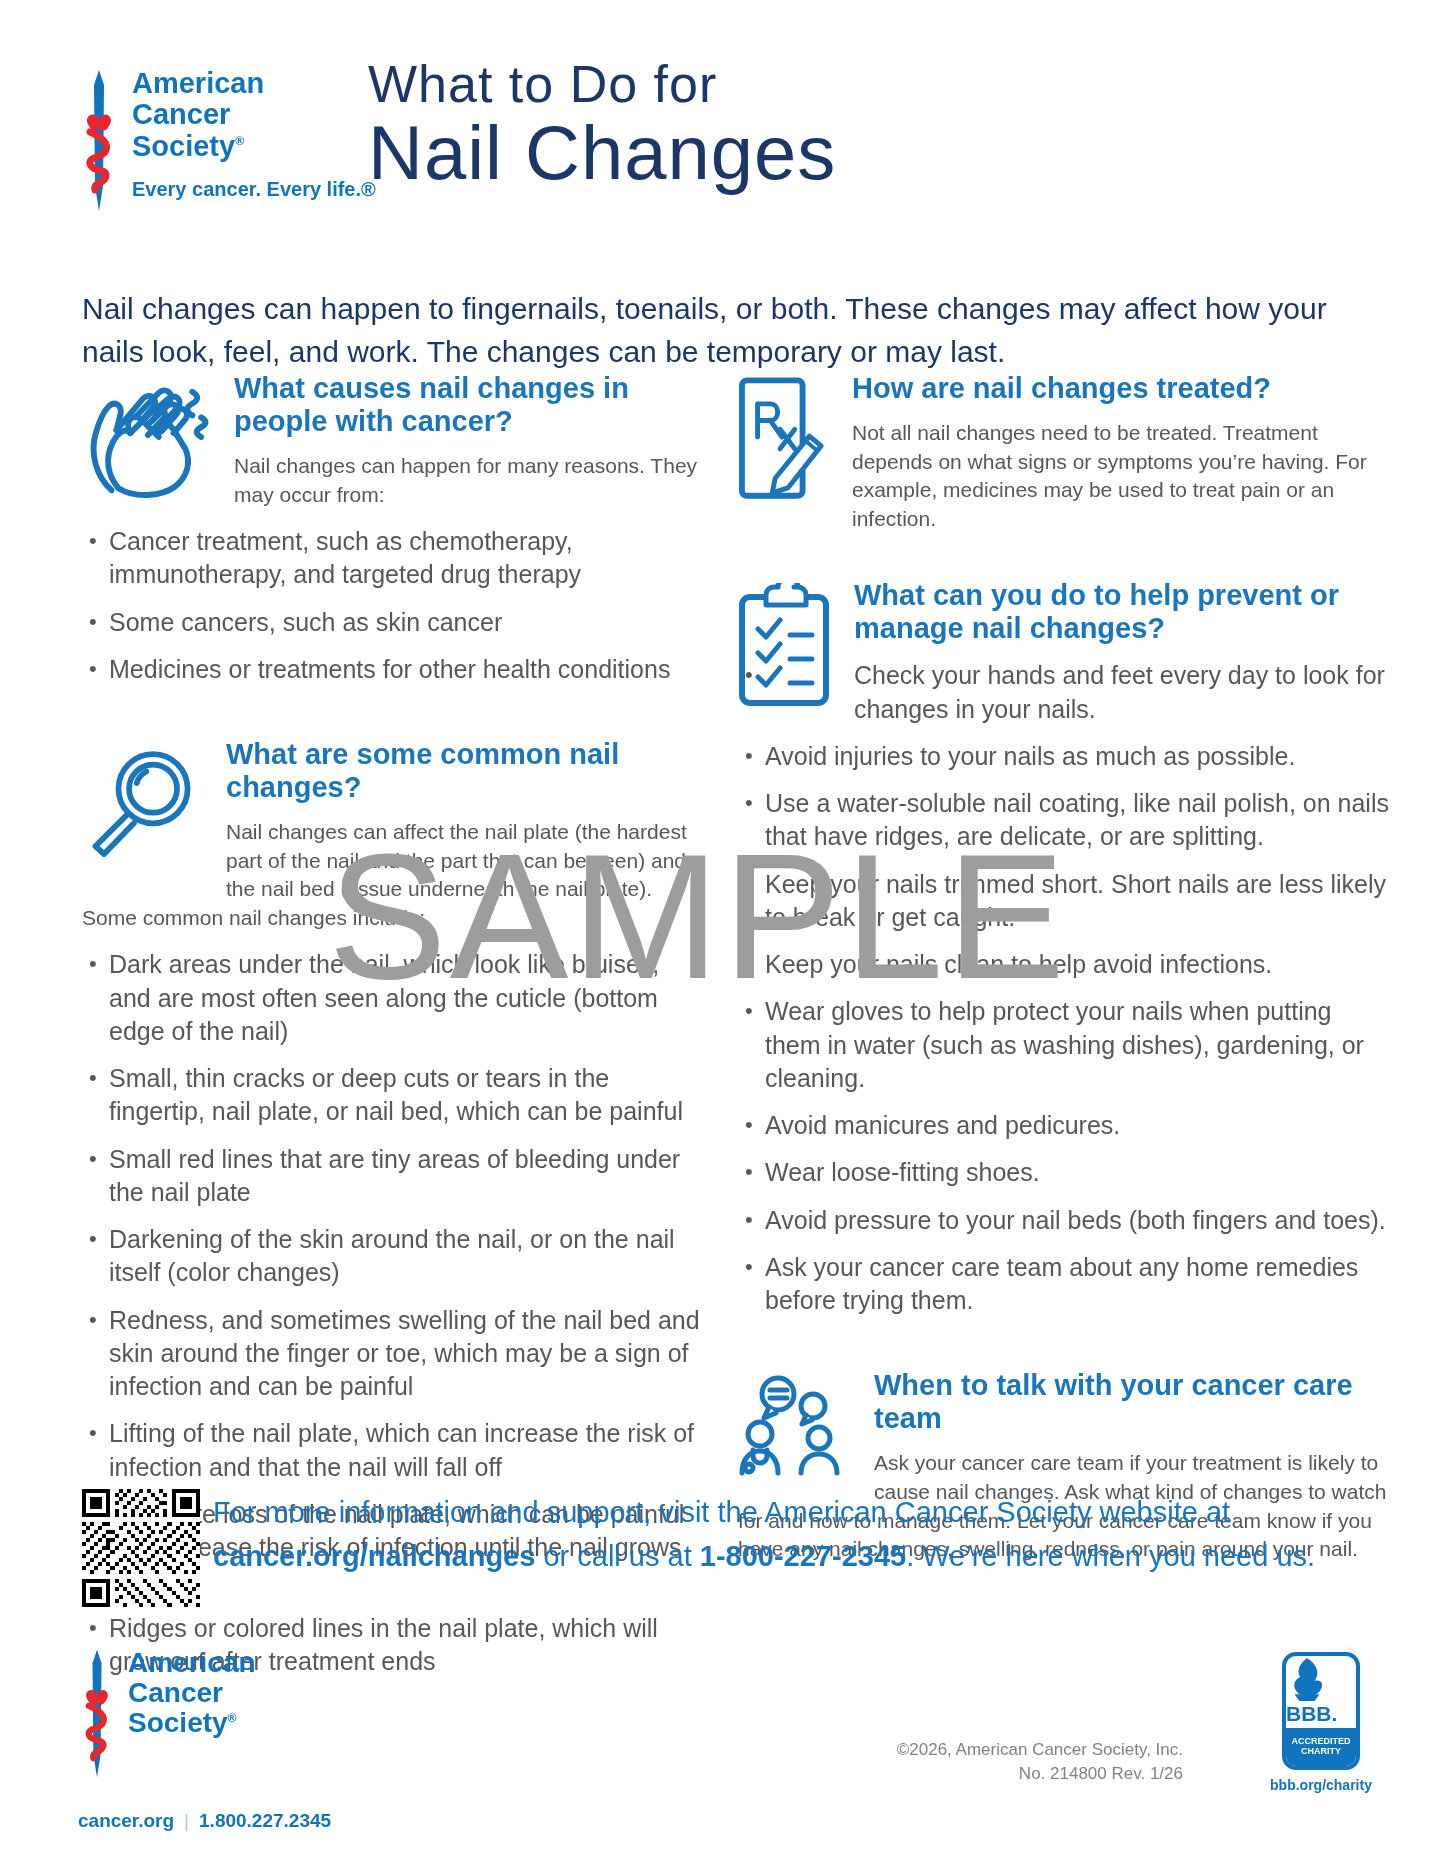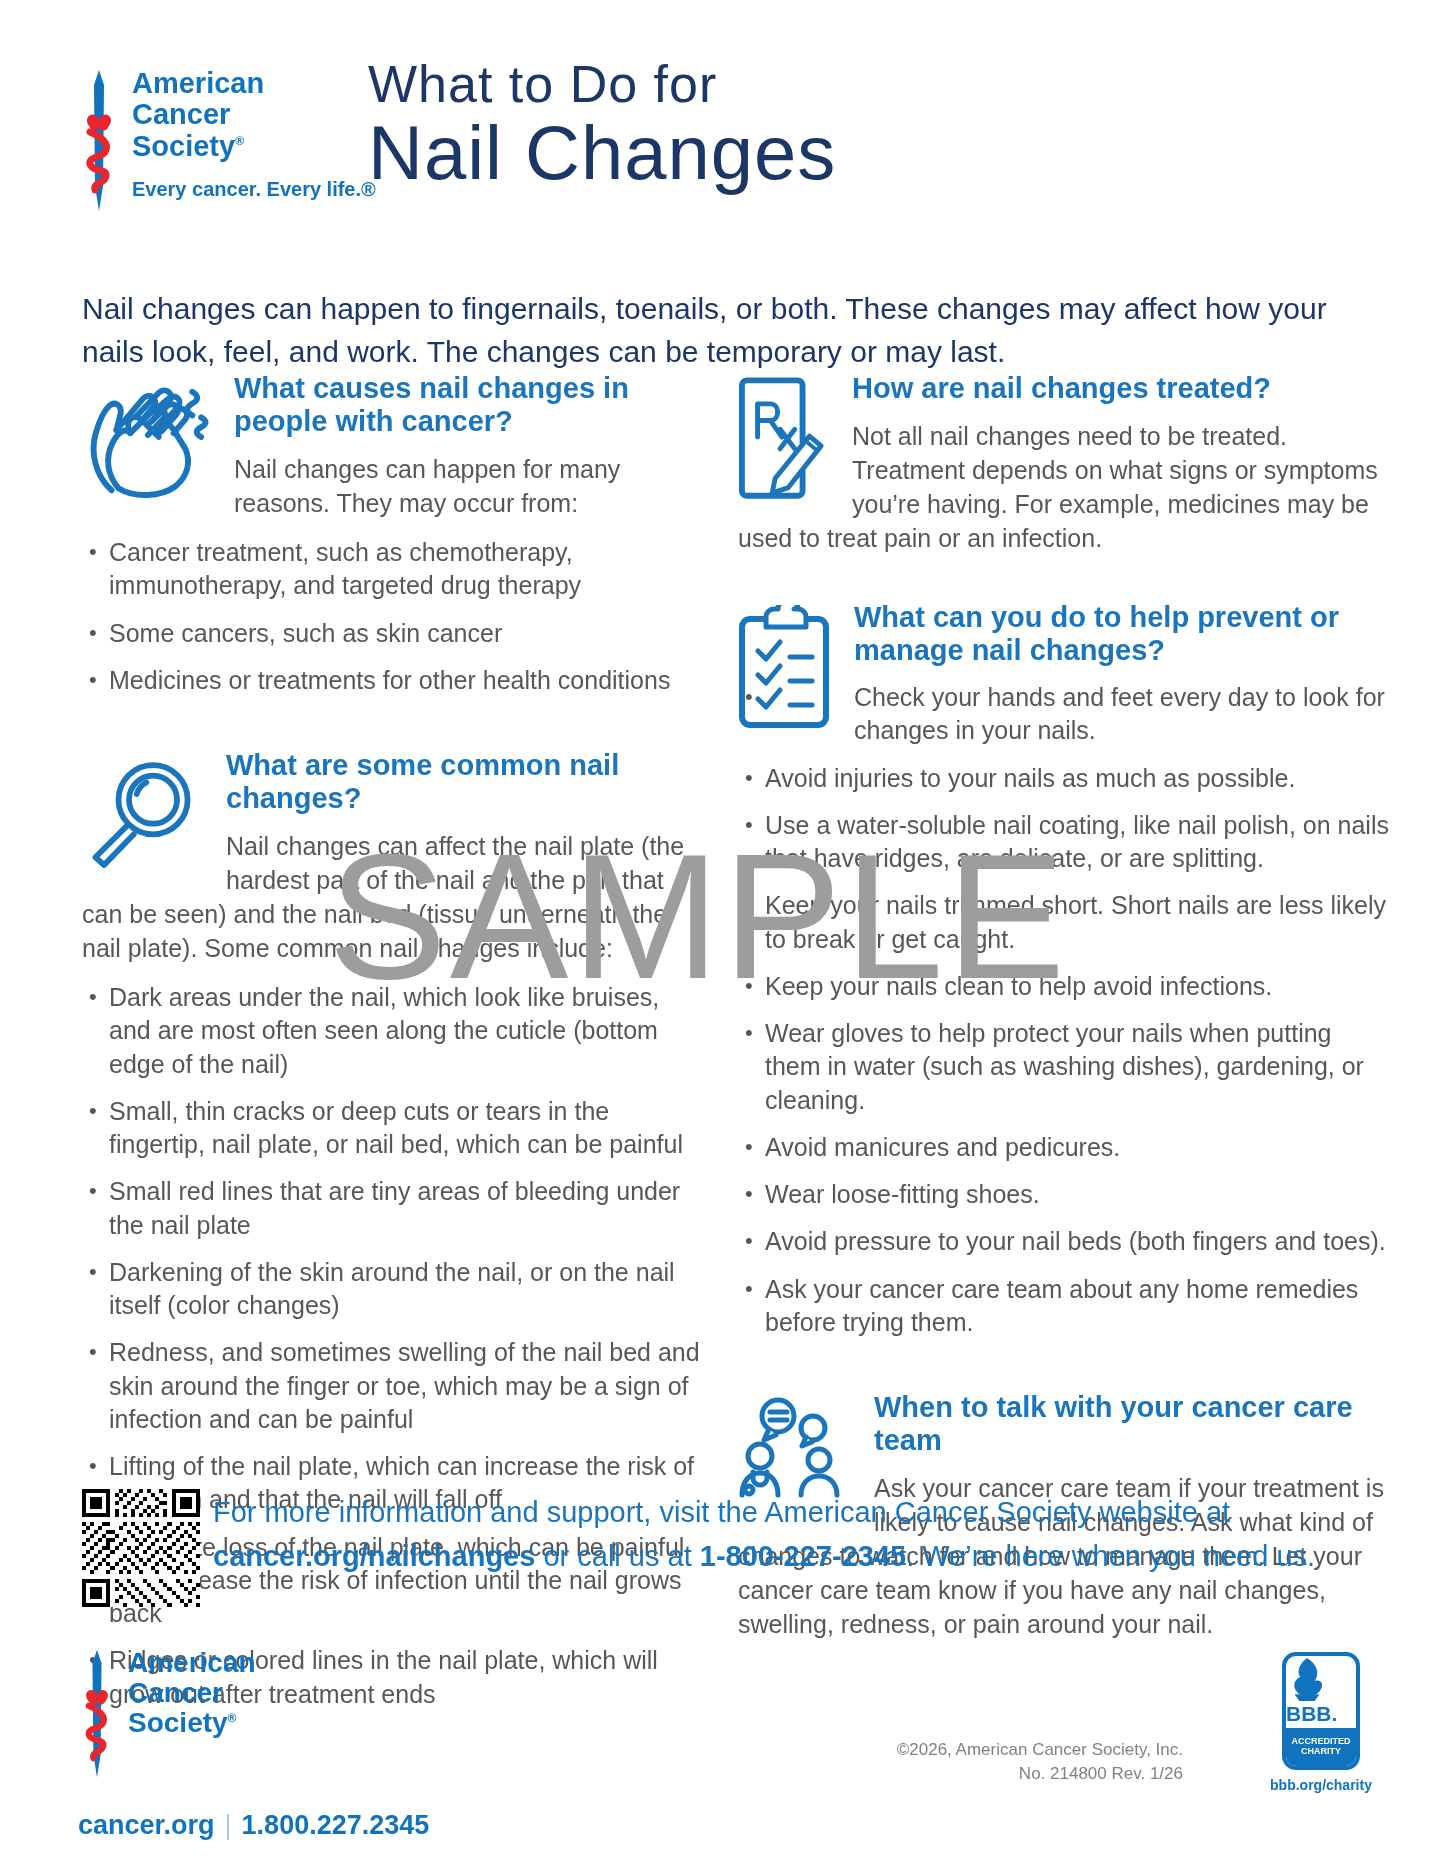--- a/index.html
+++ b/index.html
@@ -20,39 +20,39 @@
   .intro{position:absolute;left:82px;top:258px;width:1295px;
     font-size:30px;line-height:1.42;color:#1c3668}
   
   .col{position:absolute;top:372px}
   .col-left{left:82px;width:624px}
   .col-right{left:738px;width:652px}
   .sec{margin-bottom:38px}
   .sec::after{content:"";display:block;clear:both}
   .sec-icon{float:left;margin:4px 24px 10px 0}
   .sec-h{font-size:29px;line-height:1.14;margin:0 0 14px;font-weight:bold;color:#1a75bc}
-  .sec-p{font-size:25px;line-height:1.36;margin:0 0 8px;color:#56575b}
+  .sec-p{font-size:21px;line-height:1.36;margin:0 0 8px;color:#56575b}
   ul.blts{list-style:none;margin:16px 0 0 0;padding:0}
   ul.blts li{position:relative;padding-left:27px;margin-bottom:14px;
     font-size:25px;line-height:1.33;color:#56575b}
   ul.blts li::before{content:"\2022";position:absolute;left:7px;top:1px;font-size:22px;color:#56575b}
   ul.blts.inflow{margin-top:4px}
   
   .watermark{position:absolute;left:328px;top:828px;z-index:6;
     font-size:178px;line-height:1;color:#9d9d9d;letter-spacing:3px;font-weight:normal;
     pointer-events:none}
   
   .banner{position:absolute;left:82px;top:1488px;width:1308px;display:flex;gap:13px;align-items:center}
   .qr{width:118px;height:118px;flex:0 0 auto}
   .banner-text{font-size:29px;line-height:1.52;color:#1a75bc;margin-top:2px}
   .banner-text b{font-weight:bold}
   
   .footer-left{position:absolute;left:78px;top:1648px}
   .footer-logo .acs-name{font-size:28px}
-  .site-line{margin-top:30px;font-weight:bold;color:#1173bd;font-size:27px}
+  .site-line{margin-top:30px;font-weight:bold;color:#1173bd;font-size:19px}
   .site-line .sep{color:#a9c9e8;font-weight:normal;padding:0 10px}
   .copyright{position:absolute;right:262px;top:1738px;text-align:right;
     color:#7f8285;font-size:17px;line-height:1.4}
   .bbb{position:absolute;left:1266px;top:1652px;width:110px;text-align:center}
   .bbb-badge{width:78px;height:118px;margin:0 auto;background:#fff;border:4px solid #1173bd;
     border-radius:14px;box-sizing:border-box;display:flex;flex-direction:column;align-items:flex-start;overflow:hidden}
   .bbb-word{color:#1173bd;font-weight:bold;font-size:21px;line-height:1;margin-top:1px}
   .bbb-band{background:#1173bd;color:#fff;font-weight:bold;font-size:9px;line-height:1.15;
     width:100%;padding:8px 0 3px;margin-top:4px;flex:1}
   .bbb-url{color:#1173bd;font-weight:bold;font-size:14px;margin-top:7px}

